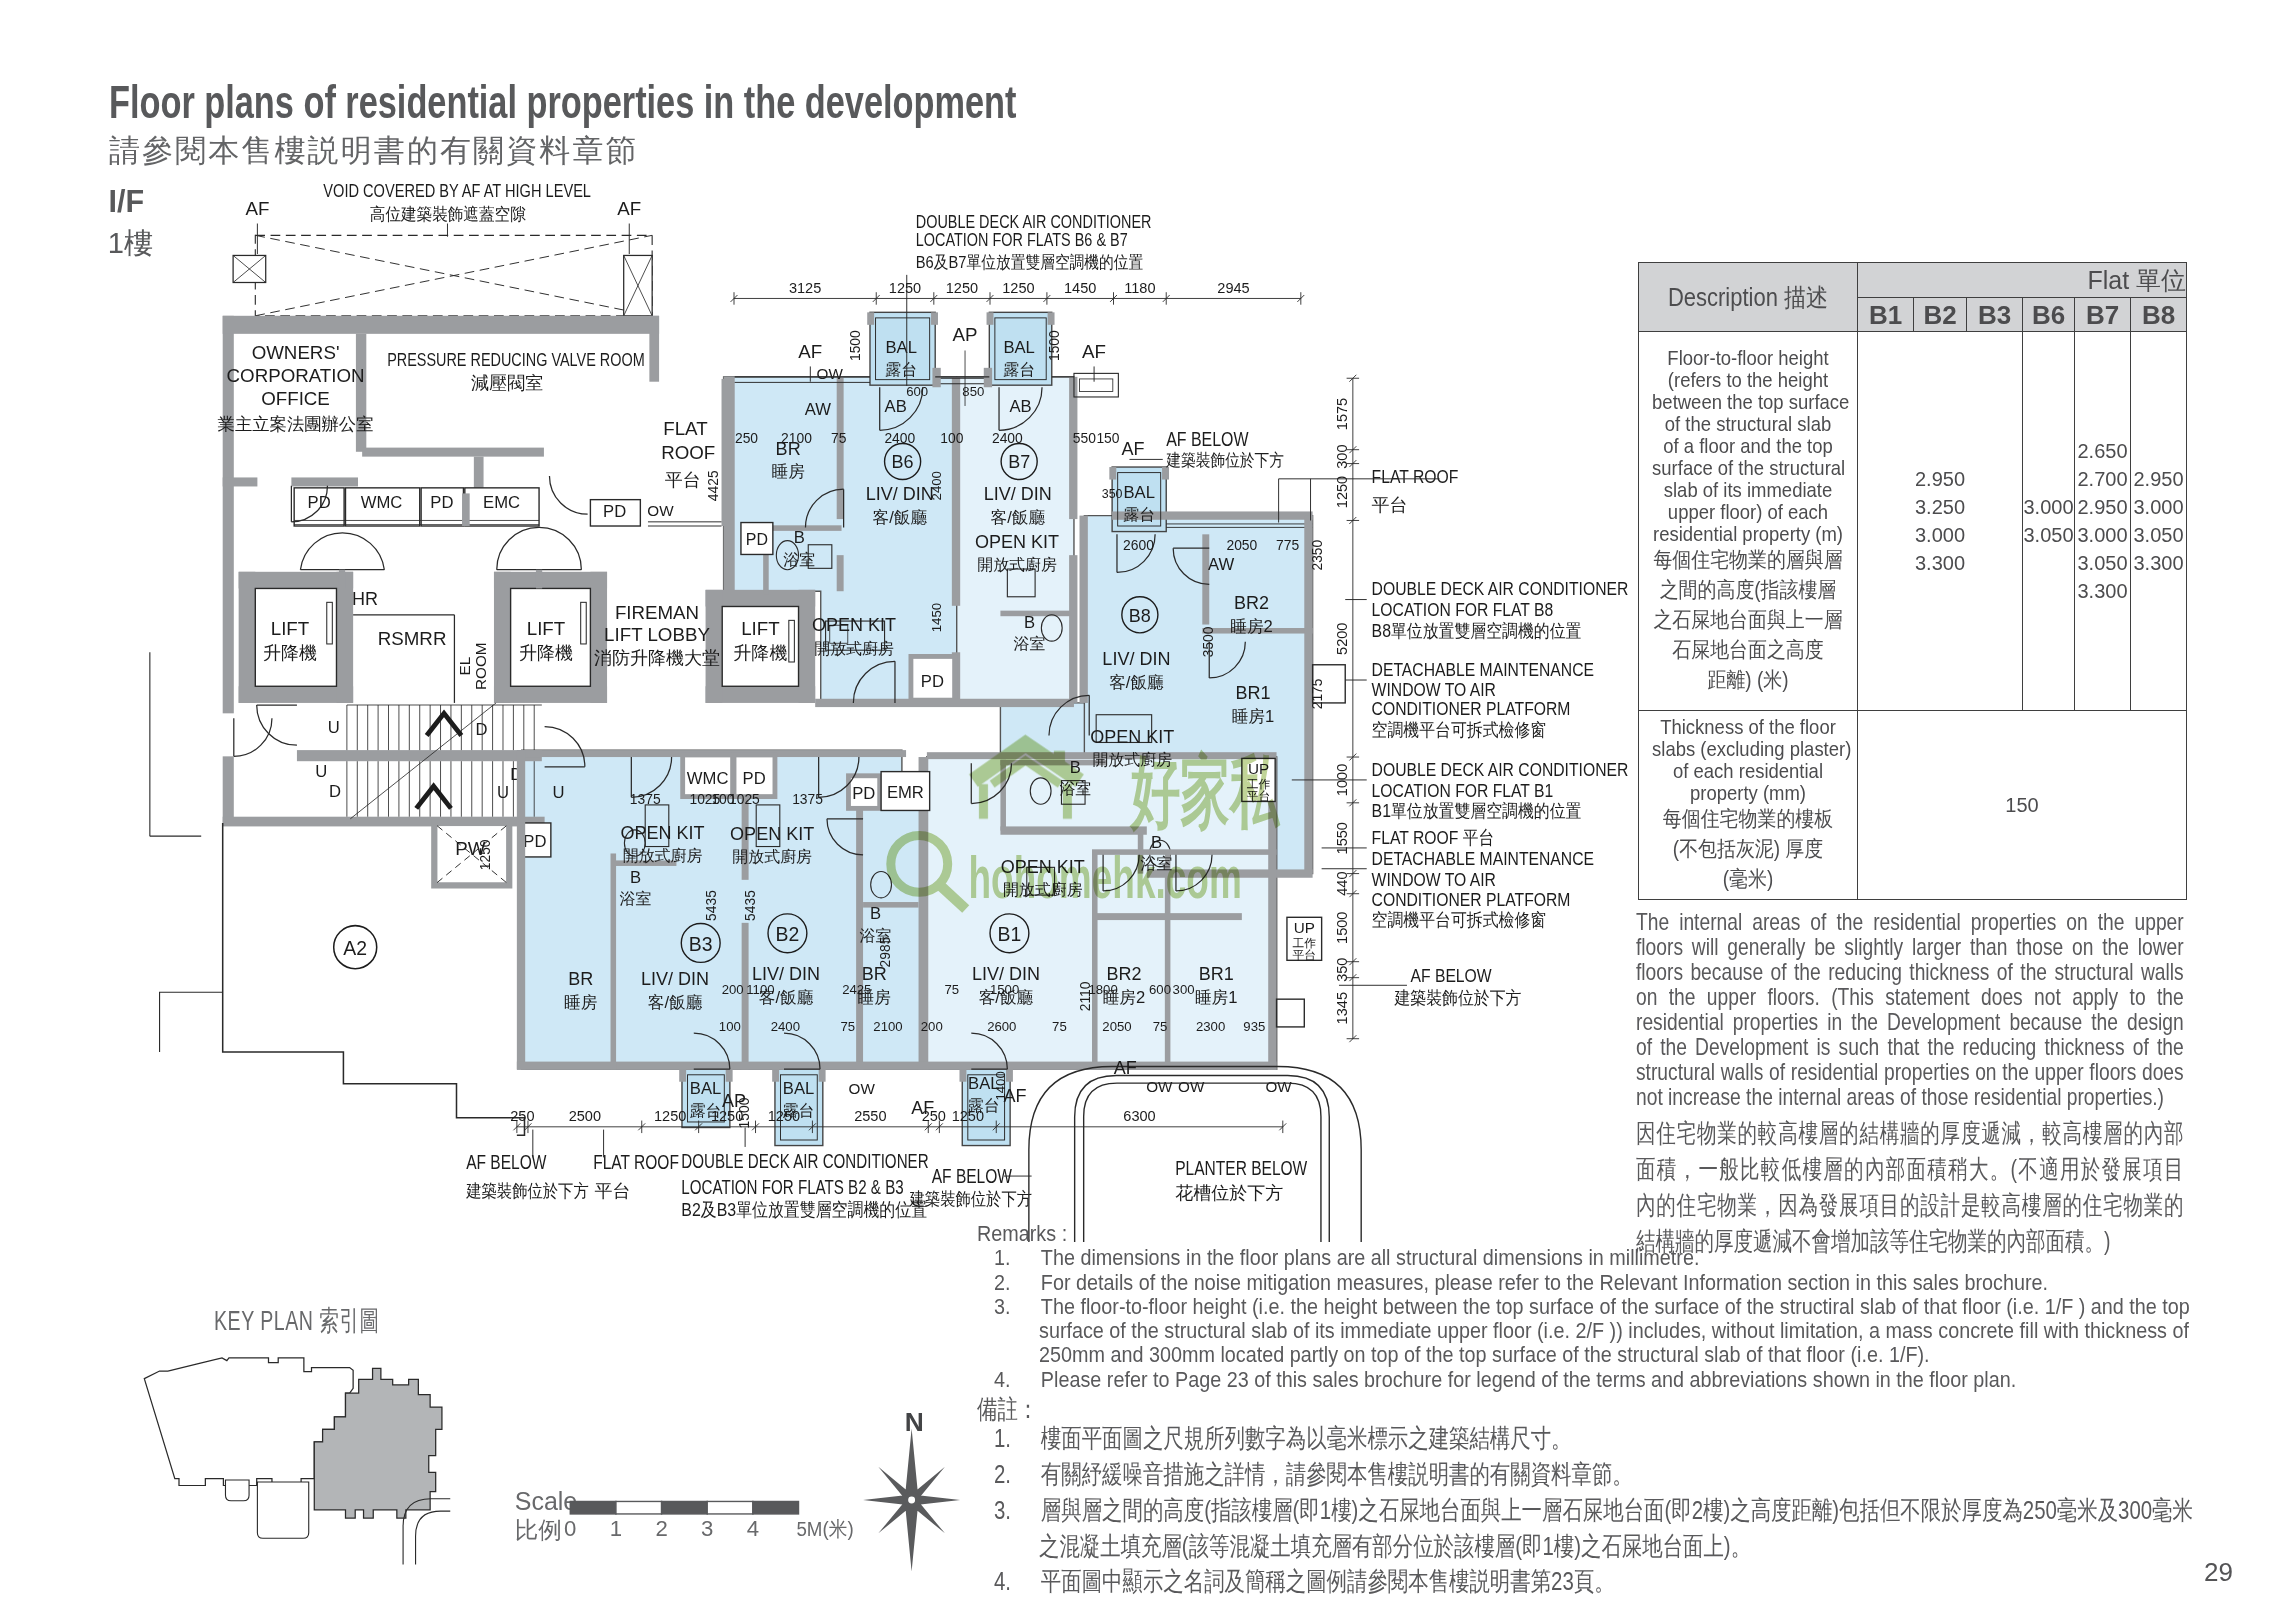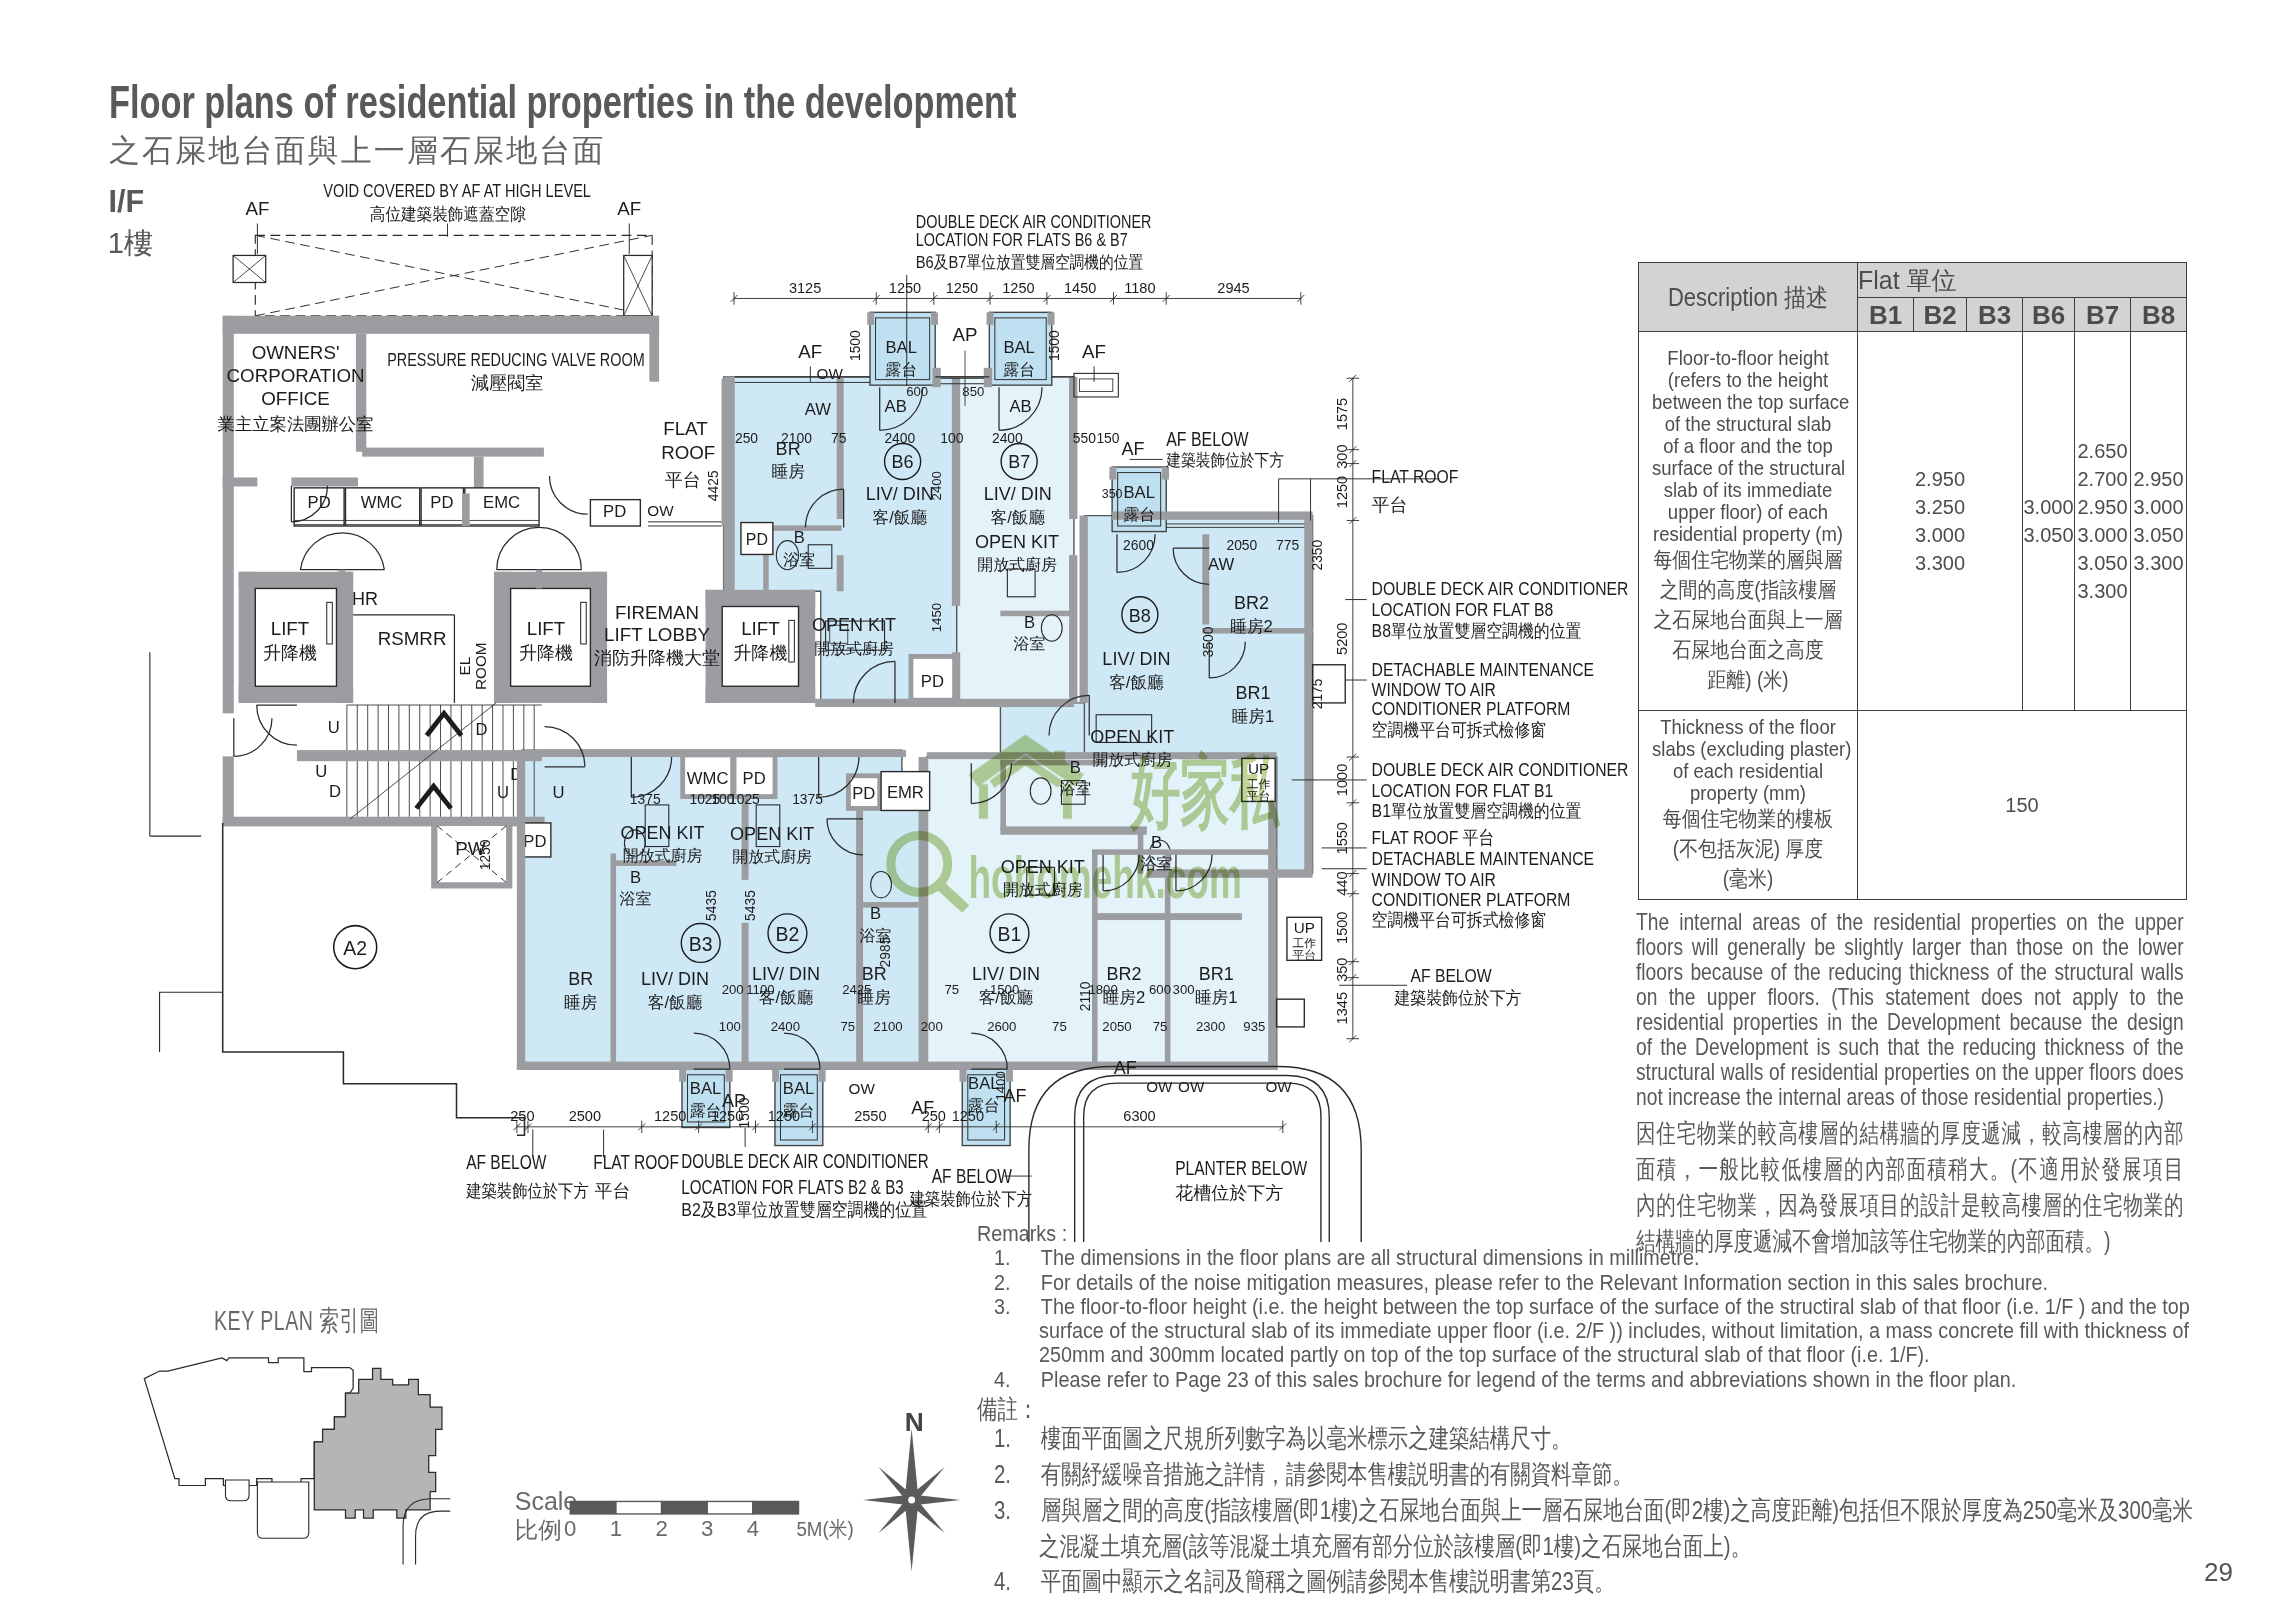--- a/index.html
+++ b/index.html
@@ -29,21 +29,21 @@
   .rem{color:#59595b;white-space:nowrap;}
   .ren{font-size:21.5px;transform:scaleX(0.92);transform-origin:0 0;}
   .rcn{font-size:26px;transform:scaleX(0.785);transform-origin:0 0;}
   #keyplanlbl{left:214px;top:1302px;font-size:28px;color:#68696b;letter-spacing:0.7px;transform:scaleX(0.70);transform-origin:0 0;white-space:nowrap;}
 </style>
 </head>
 <body>
 
 <div class="abs" id="titleEN">Floor plans of residential properties in the development</div>
 
-<div class="abs" id="titleCN">之石屎地台面與上一層石屎地台面</div>
+<div class="abs" id="titleCN">請參閱本售樓説明書的有關資料章節</div>
 
 <svg class="abs" id="plan" style="left:0;top:0" width="2295" height="1623" viewBox="0 0 3308 2339">
 
 <text x="182" y="305" font-size="44" fill="#58595b" text-anchor="middle" font-weight="bold">I/F</text>
 
 <text x="188" y="365" font-size="42" fill="#58595b" text-anchor="middle" font-weight="normal">1樓</text>
 
 <path d="M1043,543 H1379 V1013 H1183 V852 H1043 Z" fill="#cfe8f6" stroke="#555" stroke-width="2" stroke-linecap="butt"></path>
 
 <path d="M1379,543 H1548 V1013 H1379 Z" fill="#e4f2fa" stroke="#555" stroke-width="2" stroke-linecap="butt"></path>
@@ -959,21 +959,21 @@
         <col style="width:56px">
         <col style="width:52px">
         <col style="width:56px">
         <col style="width:56px">
       </colgroup>
  <tbody>
         <tr class="hdr" style="height:35px">
    <td rowspan="2">
             <div class="dsc" style="font-size:25px">Description 描述</div>
           </td>
-   <td colspan="6" style="text-align:left;font-size:25px">Flat 單位</td>
+   <td colspan="6" style="text-align:right;font-size:25px">Flat 單位</td>
  </tr>
  <tr class="hdr" style="height:34px">
    <td class="vals" style="font-weight:bold;font-size:26px">B1</td>
    <td class="vals" style="font-weight:bold;font-size:26px">B2</td>
    <td class="vals" style="font-weight:bold;font-size:26px">B3</td>
    <td class="vals" style="font-weight:bold;font-size:26px">B6</td>
    <td class="vals" style="font-weight:bold;font-size:26px">B7</td>
    <td class="vals" style="font-weight:bold;font-size:26px">B8</td>
  </tr>
  <tr style="height:379px">

